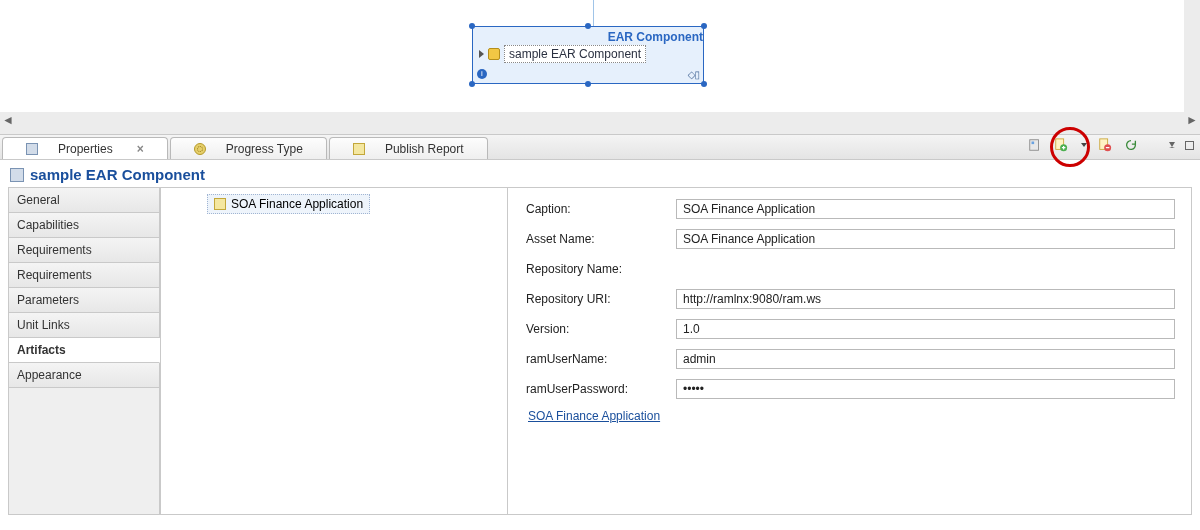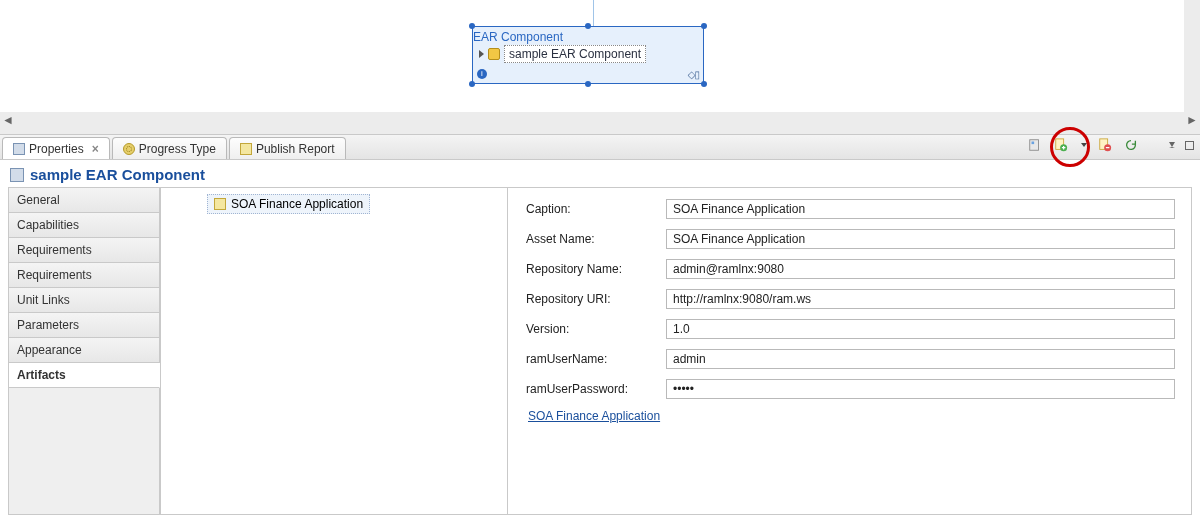--- a/index.html
+++ b/index.html
@@ -10,36 +10,36 @@
   .connector-line { position:absolute; left:593px; top:0; width:1px; height:26px; background:#a0c4e8; }
   .component-box {
     position: absolute; left: 472px; top: 26px;
     width: 232px; height: 58px;
     border: 1px solid #2a67c2; background: #e6f0fc;
   }
   .sel-handle { position:absolute; width:6px; height:6px; background:#2a67c2; border-radius:50%; }
   .sh-tl{top:-4px;left:-4px;} .sh-tr{top:-4px;right:-4px;}
   .sh-bl{bottom:-4px;left:-4px;} .sh-br{bottom:-4px;right:-4px;}
   .sh-tm{top:-4px;left:50%;margin-left:-3px;} .sh-bm{bottom:-4px;left:50%;margin-left:-3px;}
-  .comp-header { text-align:left; color:#2a67c2; font-weight:400; line-height:16px; padding-top:2px; }
+  .comp-header { text-align:right; color:#2a67c2; font-weight:700; line-height:16px; padding-top:2px; }
   .comp-row { display:flex; align-items:center; gap:4px; padding:0 6px 2px 6px; }
   .expand-tri { width:0;height:0;border-top:4px solid transparent;border-bottom:4px solid transparent;border-left:5px solid #555; }
   .comp-icon { width:12px;height:12px;background:#f2c744;border:1px solid #b58e1a;border-radius:2px; }
   .comp-name-box { border:1px dotted #888; padding:1px 4px; background:#fff; color:#2a3040; flex:none; }
   .info-dot { width:10px;height:10px;border-radius:50%;background:#2a67c2; color:#fff; font-size:8px; line-height:10px; text-align:center; position:absolute; left:4px; bottom:4px;}
   .resize-glyph { position:absolute; right:4px; bottom:3px; font-size:10px; color:#4a6c9a; letter-spacing:-1px;}
   .h-scroll { height:16px; background:#ececec; display:flex; align-items:center; }
   .h-arrow { width:16px;height:16px; background:#ececec; display:flex;align-items:center;justify-content:center;color:#666;}
   .h-track { flex:1; height:16px; background:#ececec; position:relative;}
 
   .gap-strip { height:6px; background:#ececec; }
 
   
   .tabs-area { display:flex; align-items:flex-end; height:26px; background:linear-gradient(#f4f4f4,#e4e4e4); border-top:1px solid #c9c9c9; border-bottom:1px solid #c9c9c9; padding-left:2px; position:relative; }
-  .tab { display:flex; align-items:center; gap:4px; height:22px; padding:0 10px; background:linear-gradient(#fdfdfd,#efefef); border:1px solid #b9b9b9; border-bottom:none; border-radius:4px 4px 0 0; margin-right:2px; color:#333; white-space:nowrap;}
+  .tab { display:flex; align-items:center; gap:20px; height:22px; padding:0 23px; background:linear-gradient(#fdfdfd,#efefef); border:1px solid #b9b9b9; border-bottom:none; border-radius:4px 4px 0 0; margin-right:2px; color:#333; white-space:nowrap;}
   .tab.active { background:#fff; }
   .tab .close-x { color:#888; padding-left:4px; font-weight:bold; }
   .tab-icon { width:12px; height:12px; display:inline-block; }
   .ti-props { background:#d2dce9; border:1px solid #7a93b3; }
   .ti-gear  { border-radius:50%; background:#e6cf6b; border:1px solid #b59a2a; position:relative;}
   .ti-gear::after{content:"";position:absolute;inset:2px;border:1px dotted #9a7f1a;border-radius:50%;}
   .ti-doc   { background:#f4e7a0; border:1px solid #c3a73a; }
   .tabs-right { position:absolute; right:6px; top:2px; display:flex; align-items:center; gap:10px; }
   .tbtn { width:16px; height:16px; display:flex; align-items:center; justify-content:center; color:#555; }
   .tbtn svg { width:14px; height:14px; }
@@ -56,21 +56,21 @@
   
   .main-split { display:flex; height:336px; background:#fff; padding:0 8px 8px 8px; gap:0; }
   .side-tabs { width:152px; display:flex; flex-direction:column; border:1px solid #c9c9c9; border-right:none; }
   .stab { height:25px; line-height:25px; padding-left:8px; color:#333; background:linear-gradient(#f4f4f4,#e7e7e7); border-bottom:1px solid #c9c9c9; border-right:1px solid #c9c9c9; cursor:default;}
   .stab.selected { background:#fff; font-weight:bold; border-right:1px solid #fff;}
   .stab-filler { flex:1; border-right:1px solid #c9c9c9; background:#efefef;}
   .tree-panel { width:348px; border:1px solid #c9c9c9; border-right:1px solid #c9c9c9; padding:6px; }
   .tree-item { display:inline-flex; align-items:center; gap:5px; border:1px dotted #a0b4d2; background:#eef4fb; padding:2px 6px; margin-left:40px;}
   .tree-icon { width:12px;height:12px;background:#f4e7a0;border:1px solid #c3a73a;}
   .form-panel { flex:1; border:1px solid #c9c9c9; border-left:none; padding:6px 16px 6px 18px; overflow-y:auto;}
-  .form-row { display:flex; align-items:center; height:30px; gap:8px; }
+  .form-row { display:flex; align-items:center; height:30px; gap:18px; }
   .form-label { width:132px; color:#222; }
   .form-input { flex:1; height:20px; border:1px solid #b9b9b9; padding:1px 6px; font-size:12px; color:#222; background:#fff;}
   .form-link { color:#1a4f9c; text-decoration:underline; padding-left:2px; height:24px; display:flex; align-items:center;}
 
 </style>
 </head>
 <body>
 
 <div class="diagram-area">
   <div class="connector-line"></div>
@@ -153,24 +153,24 @@
   <span class="ph-icon"></span>
   <span class="ph-title">sample EAR Component</span>
 </div>
 
 <div class="main-split">
   <div class="side-tabs">
     <div class="stab">General</div>
     <div class="stab">Capabilities</div>
     <div class="stab">Requirements</div>
     <div class="stab">Requirements</div>
+    <div class="stab">Parameters</div>
     <div class="stab">Unit Links</div>
-    <div class="stab">Parameters</div>
+    <div class="stab selected">Artifacts</div>
     <div class="stab">Appearance</div>
-    <div class="stab selected">Artifacts</div>
     <div class="stab-filler"></div>
   </div>
 
   <div class="tree-panel">
     <div class="tree-item">
       <span class="tree-icon"></span>
       <span>SOA Finance Application</span>
     </div>
   </div>
 
@@ -178,21 +178,20 @@
     <div class="form-row">
         <span class="form-label">Caption:</span>
         <input class="form-input" value="SOA Finance Application" style="">
       </div>
     <div class="form-row">
         <span class="form-label">Asset Name:</span>
         <input class="form-input" value="SOA Finance Application" style="">
       </div>
     <div class="form-row">
         <span class="form-label">Repository Name:</span>
-        <input class="form-input" value="admin@ramlnx:9080" style="">
       </div>
     <div class="form-row">
         <span class="form-label">Repository URI:</span>
         <input class="form-input" value="http://ramlnx:9080/ram.ws" style="">
       </div>
     <div class="form-row">
         <span class="form-label">Version:</span>
         <input class="form-input" value="1.0" style="">
       </div>
     <div class="form-row">

